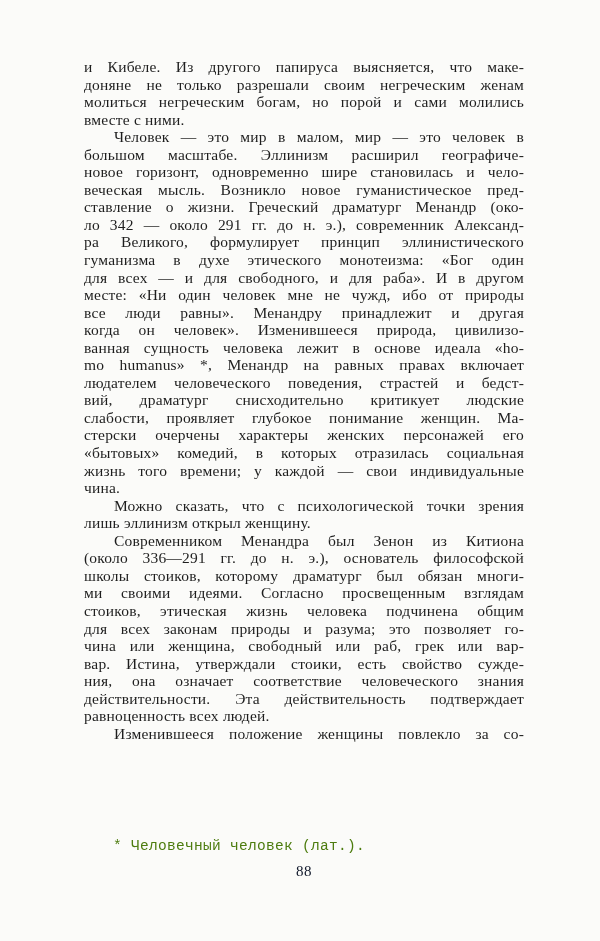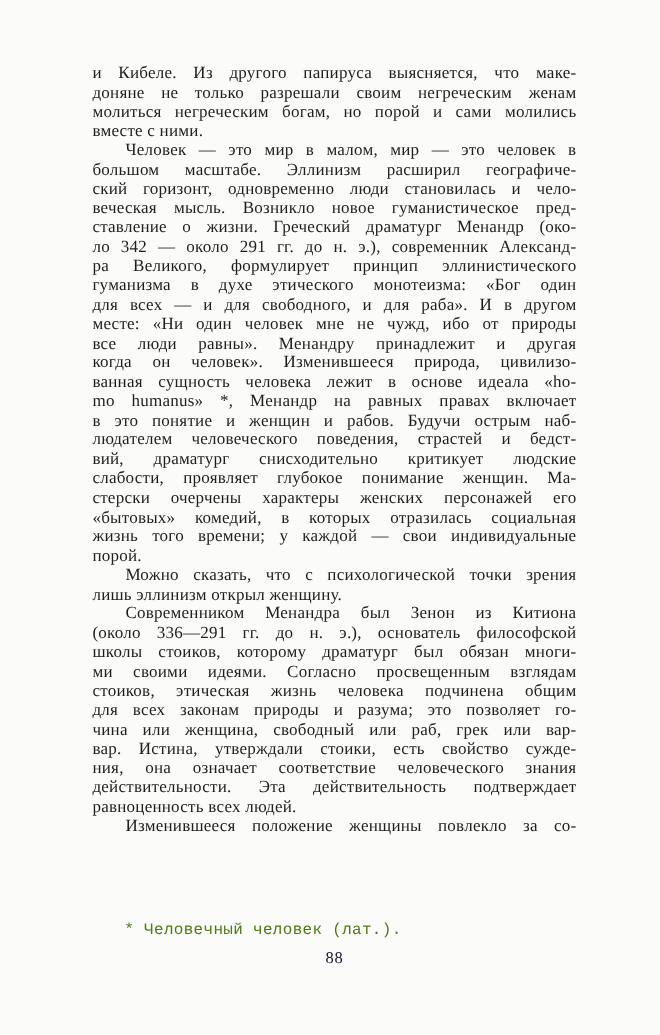--- a/index.html
+++ b/index.html
@@ -55,40 +55,39 @@
 </head>
 <body>
 
 <div class="page-text">
     <div class="line">и Кибеле. Из другого папируса выясняется, что маке-</div>
     <div class="line">доняне не только разрешали своим негреческим женам</div>
     <div class="line">молиться негреческим богам, но порой и сами молились</div>
     <div class="line para-end">вместе с ними.</div>
     <div class="line indent">Человек — это мир в малом, мир — это человек в</div>
     <div class="line">большом масштабе. Эллинизм расширил географиче-</div>
-    <div class="line">ский горизонт, одновременно люди становилась и чело-</div>
+    <div class="line">новое горизонт, одновременно шире становилась и чело-</div>
     <div class="line">веческая мысль. Возникло новое гуманистическое пред-</div>
     <div class="line">ставление о жизни. Греческий драматург Менандр (око-</div>
     <div class="line">ло 342 — около 291 гг. до н. э.), современник Александ-</div>
     <div class="line">ра Великого, формулирует принцип эллинистического</div>
     <div class="line">гуманизма в духе этического монотеизма: «Бог один</div>
     <div class="line">для всех — и для свободного, и для раба». И в другом</div>
     <div class="line">месте: «Ни один человек мне не чужд, ибо от природы</div>
     <div class="line">все люди равны». Менандру принадлежит и другая</div>
     <div class="line">когда он человек». Изменившееся природа, цивилизо-</div>
     <div class="line">ванная сущность человека лежит в основе идеала «ho-</div>
     <div class="line">mo humanus» *, Менандр на равных правах включает</div>
-    <div class="line">в это понятие и женщин и рабов. Будучи острым наб-</div>
     <div class="line">людателем человеческого поведения, страстей и бедст-</div>
     <div class="line">вий, драматург снисходительно критикует людские</div>
     <div class="line">слабости, проявляет глубокое понимание женщин. Ма-</div>
     <div class="line">стерски очерчены характеры женских персонажей его</div>
     <div class="line">«бытовых» комедий, в которых отразилась социальная</div>
     <div class="line">жизнь того времени; у каждой — свои индивидуальные</div>
-    <div class="line para-end">порой.</div>
+    <div class="line para-end">чина.</div>
     <div class="line indent">Можно сказать, что с психологической точки зрения</div>
     <div class="line para-end">лишь эллинизм открыл женщину.</div>
     <div class="line indent">Современником Менандра был Зенон из Китиона</div>
     <div class="line">(около 336—291 гг. до н. э.), основатель философской</div>
     <div class="line">школы стоиков, которому драматург был обязан многи-</div>
     <div class="line">ми своими идеями. Согласно просвещенным взглядам</div>
     <div class="line">стоиков, этическая жизнь человека подчинена общим</div>
     <div class="line">для всех законам природы и разума; это позволяет го-</div>
     <div class="line">чина или женщина, свободный или раб, грек или вар-</div>
     <div class="line">вар. Истина, утверждали стоики, есть свойство сужде-</div>

